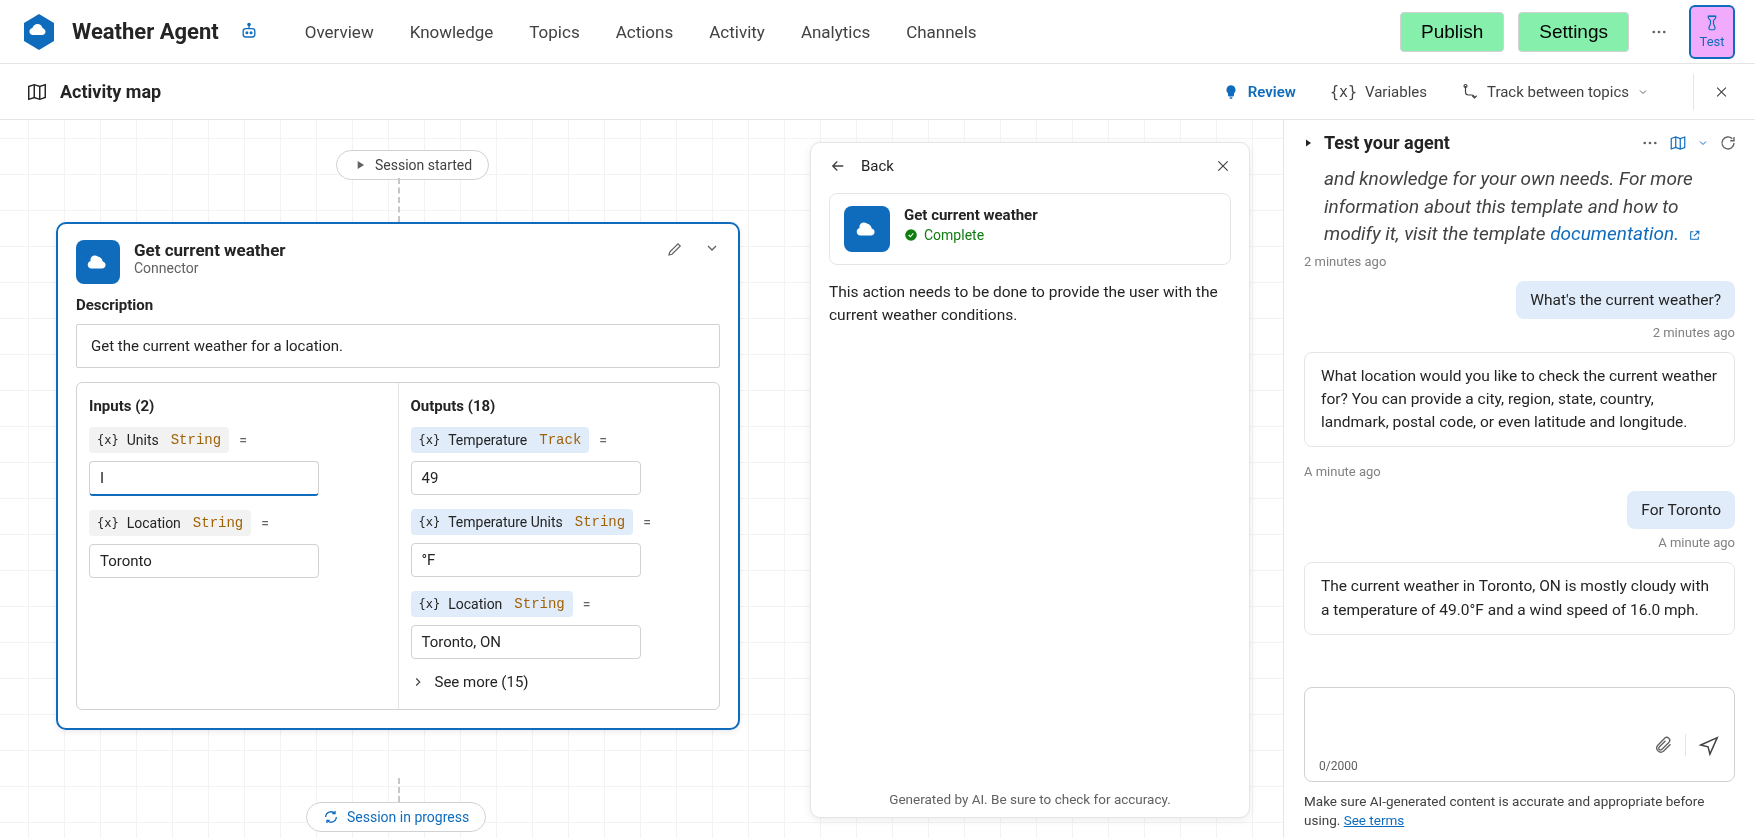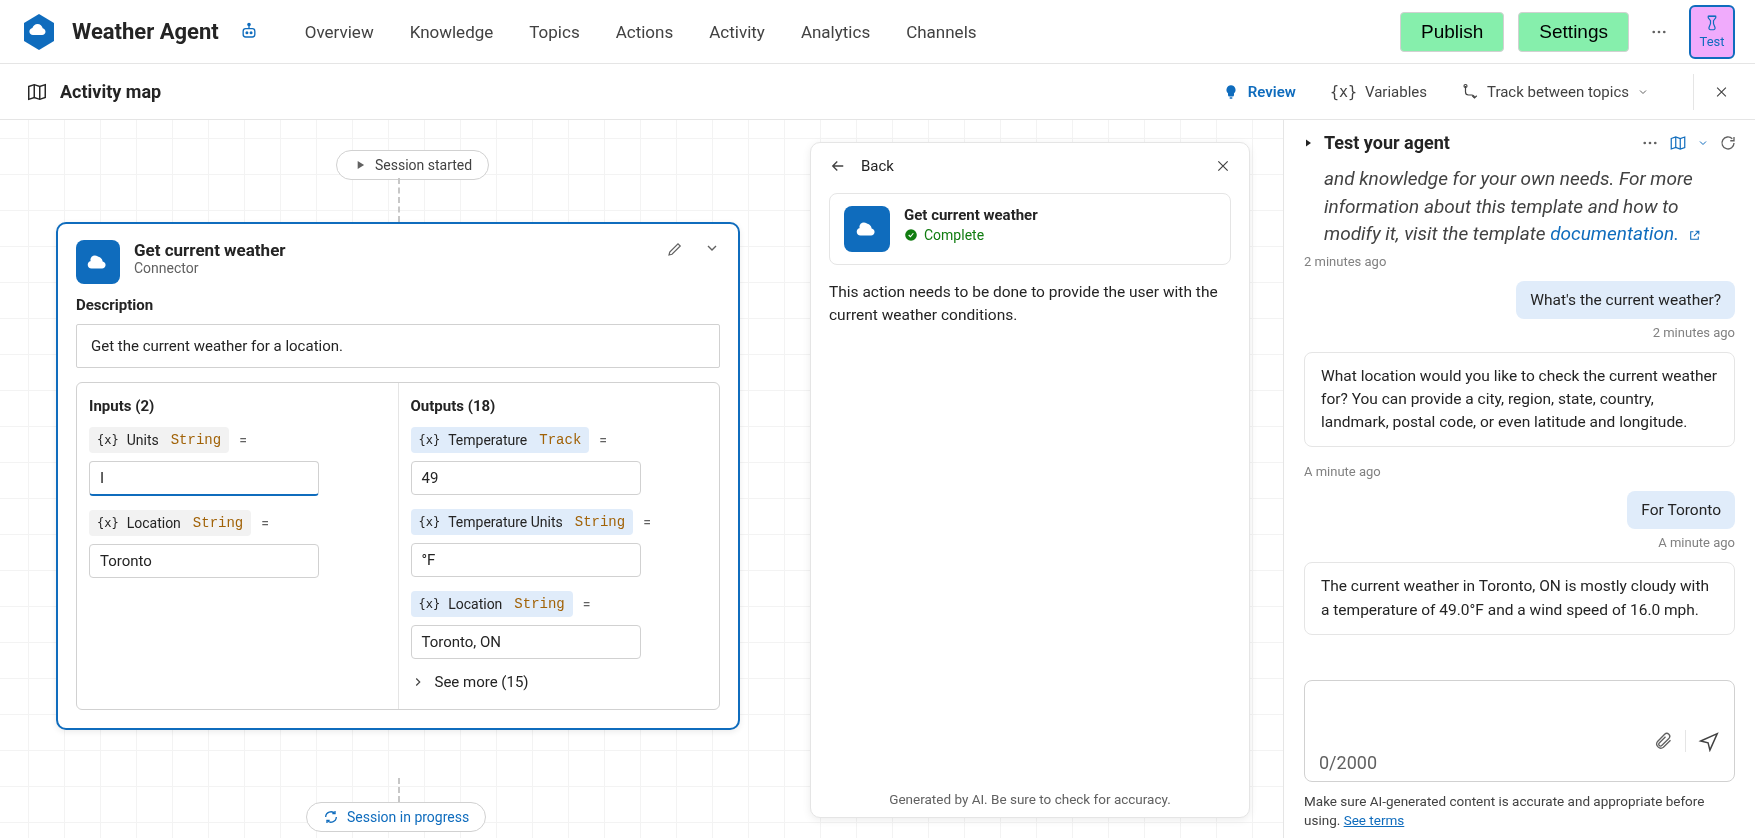--- a/index.html
+++ b/index.html
@@ -173,21 +173,21 @@
     border:1px solid #e5e5e5; border-radius:8px; padding:12px 16px; font-size:15.5px;
     line-height:1.5; margin-bottom:17px;
   }
 
   .chat-input-box {
     margin: 8px 20px 10px; border:1px solid #d1d1d1; border-radius:8px;
     padding:10px 14px 8px;
   }
   .chat-input-box .ph { color:#818181; font-size:15px; }
   .chat-input-bottom { display:flex; align-items:center; margin-top:18px; }
-  .char-count { font-size:18px; color:#616161;margin-top:43px; }
+  .char-count { font-size:12px; color:#616161;margin-top:43px; }
   .chat-input-bottom .sp { flex:1; }
   .chat-ic { cursor:pointer; color:#616161; margin-left:12px; padding-left:12px;}
   .chat-ic.send { color:#0f6cbd; border-left:1px solid #e5e5e5;}
 
   .disclaimer { padding: 0 20px; font-size:13.5px; color:#424242; line-height:1.4;}
   .disclaimer a { color:#0f6cbd; }
 
   svg { display:block; }
 </style>
 </head>

